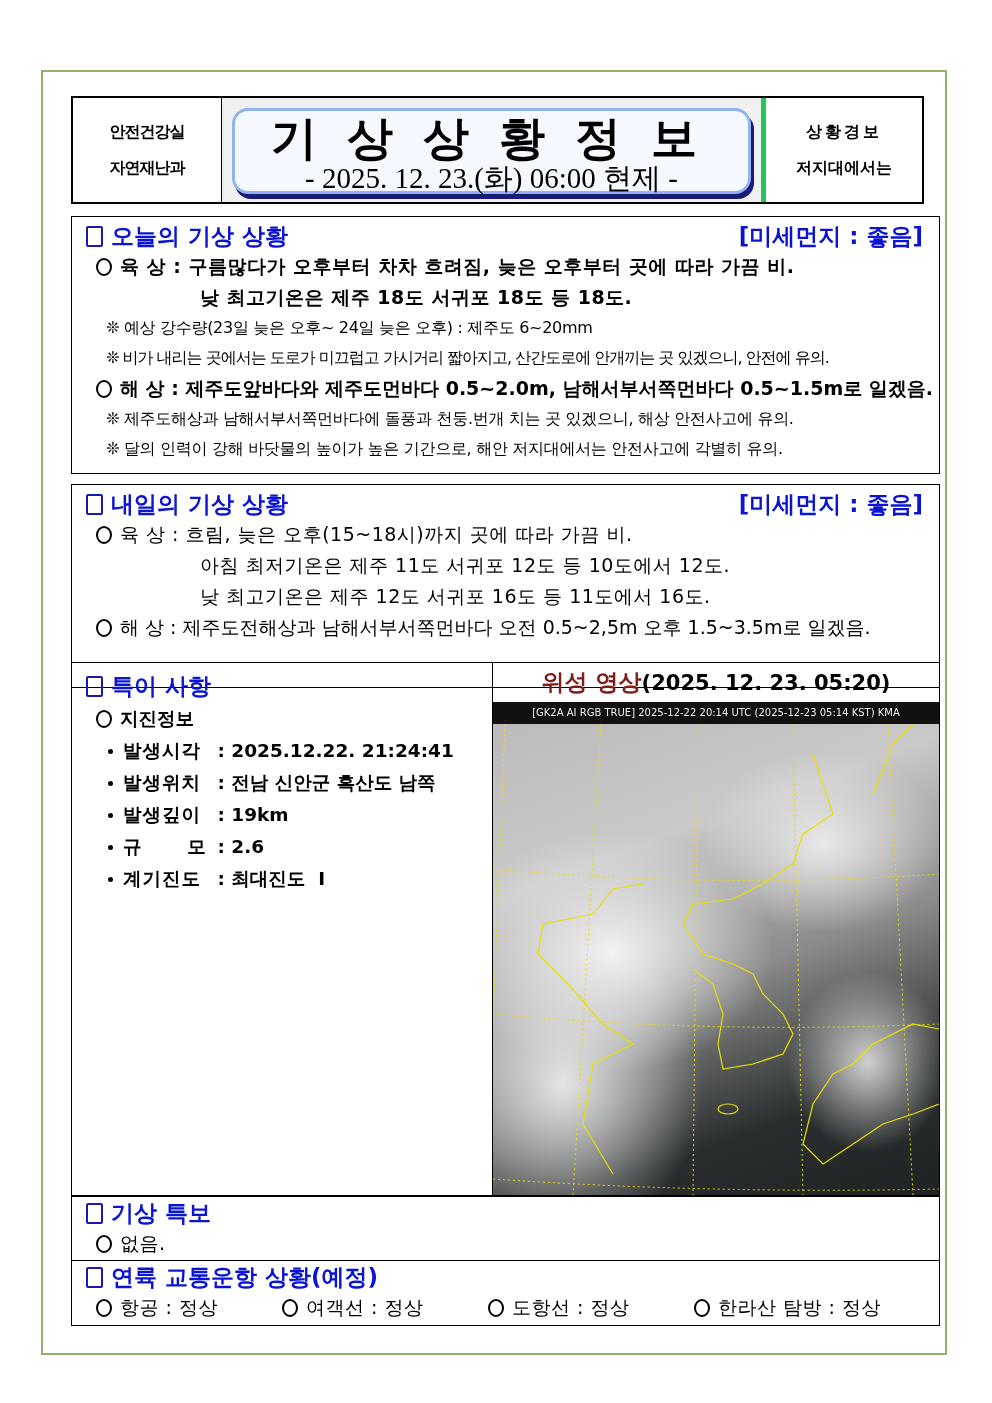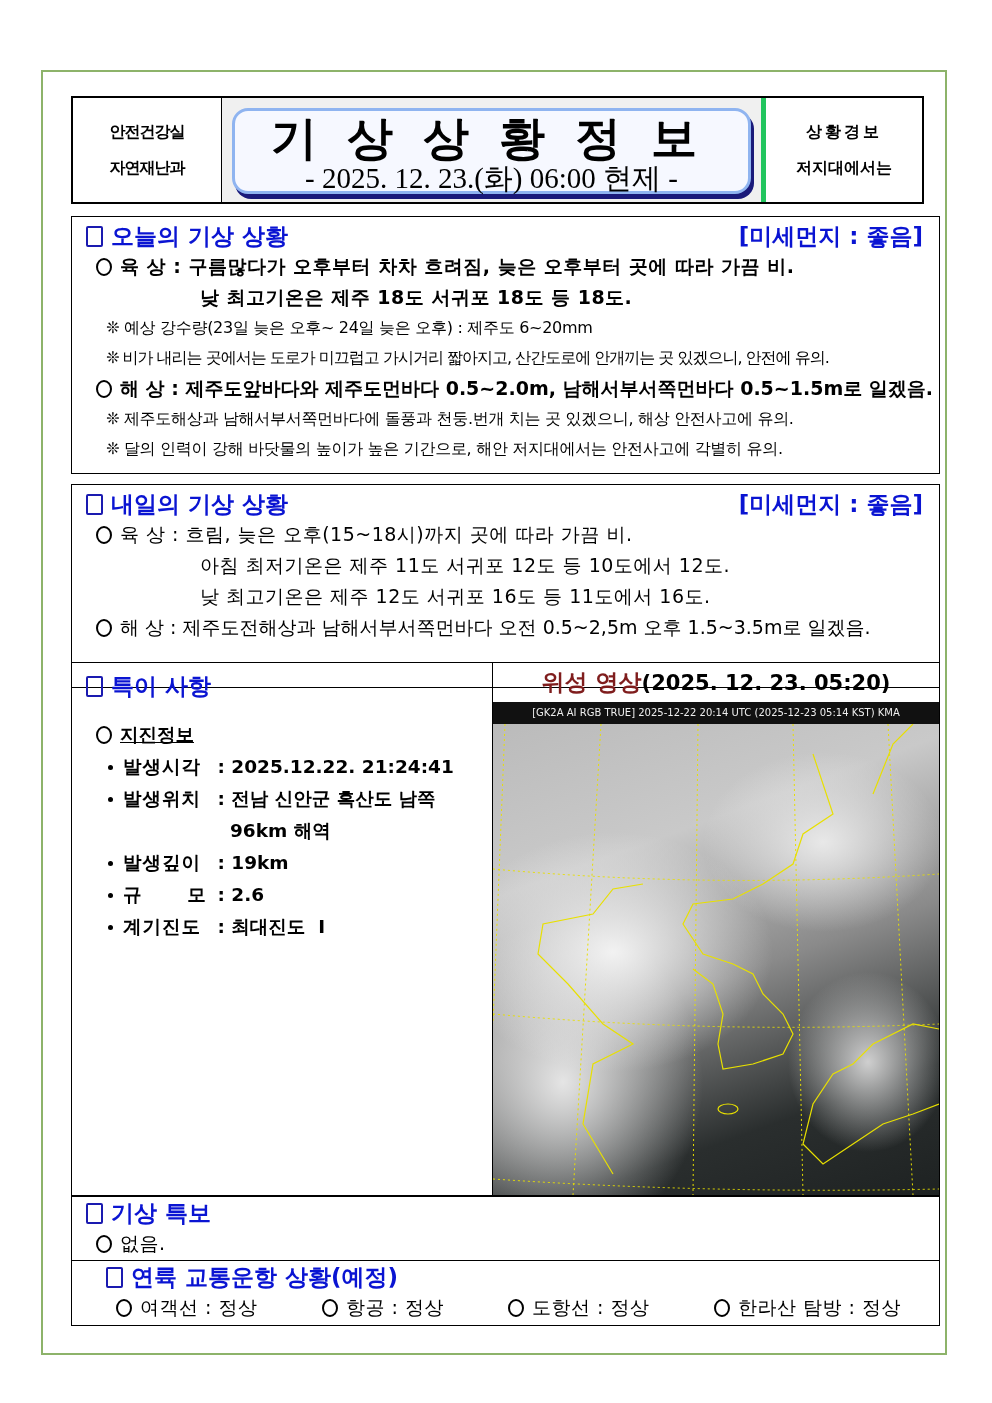--- a/index.html
+++ b/index.html
@@ -86,24 +86,23 @@
   <div class="line light ind">낮 최고기온은 제주 12도 서귀포 16도 등 11도에서 16도.</div>
   <div class="line light" style="letter-spacing:0"><span class="circ"></span><span>해 상 :</span> <span>제주도전해상과 남해서부서쪽먼바다 오전 0.5~2,5m 오후 1.5~3.5m로 일겠음.</span></div>
 </div>
 
 <div class="sec sp" style="top:662px;height:534px;">
   <div class="sp-l">
     <div class="sec-title" style="margin-top:8px;">
       <span class="chk"></span>
       <span>특이 사항</span>
     </div>
-    <div class="eq-item" style="margin-top:18px;text-decoration:underline;"><span class="circ"></span><span>지진정보</span></div>
+    <div class="eq-item" style="margin-top:2px;"><span class="circ"></span><span>지진정보</span></div>
     <div class="eq-item"><span class="dot"></span><span class="lbl">발생시각</span> : <span>2025.12.22. 21:24:41</span></div>
     <div class="eq-item"><span class="dot"></span><span class="lbl">발생위치</span> : <span>전남 신안군 흑산도 남쪽</span></div>
-    <div class="eq-item" style="padding-left:158px;">96km 해역</div>
     <div class="eq-item"><span class="dot"></span><span class="lbl">발생깊이</span> : <span>19km</span></div>
     <div class="eq-item"><span class="dot"></span><span class="lbl" style="white-space:pre">규      모</span> : <span>2.6</span></div>
     <div class="eq-item"><span class="dot"></span><span class="lbl">계기진도</span> : <span style="white-space:pre">최대진도  Ⅰ</span></div>
   </div>
   <div class="sp-r">
     <div class="sat-title"><span class="b">위성 영상</span><span>(2025. 12. 23. 05:20)</span></div>
     <div class="sat-img">
       <div class="sat-cap">[GK2A AI RGB TRUE] 2025-12-22 20:14 UTC (2025-12-23 05:14 KST) KMA</div>
       <svg width="446" height="471" style="position:absolute;left:0;top:22px">
         <g stroke="#e8e000" stroke-width="1" stroke-dasharray="2,3" fill="none">
@@ -129,24 +128,24 @@
 </div>
 
 <div class="sec" style="top:1196px;height:65px;">
   <div class="sec-title" style="margin-top:1px;">
     <span class="chk"></span>
     <span>기상 특보</span>
   </div>
   <div class="line light"><span class="circ"></span><span>없음.</span></div>
 </div>
 
-<div class="sec" style="top:1260px;height:66px;padding-left:20px;">
+<div class="sec" style="top:1260px;height:66px;">
   <div class="sec-title" style="margin-top:1px;">
     <span class="chk"></span>
     <span>연륙 교통운항 상황(예정)</span>
   </div>
   <div class="line light" style="display:flex;">
+    <span style="width:186px;"><span class="circ"></span><span>항공 : 정상</span></span>
     <span style="width:206px;"><span class="circ"></span><span>여객선 : 정상</span></span>
-    <span style="width:186px;"><span class="circ"></span><span>항공 : 정상</span></span>
     <span style="width:206px;"><span class="circ"></span><span>도항선 : 정상</span></span>
     <span><span class="circ"></span><span>한라산 탐방 : 정상</span></span>
   </div>
 </div>
 
 </body></html>

